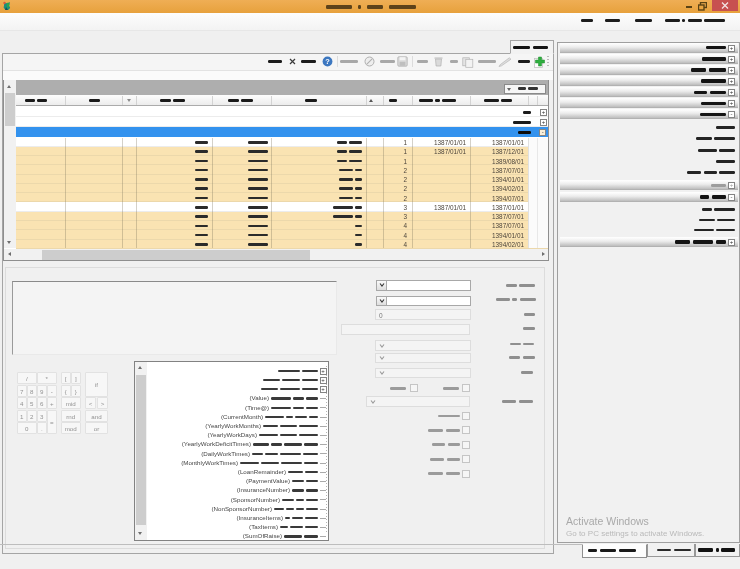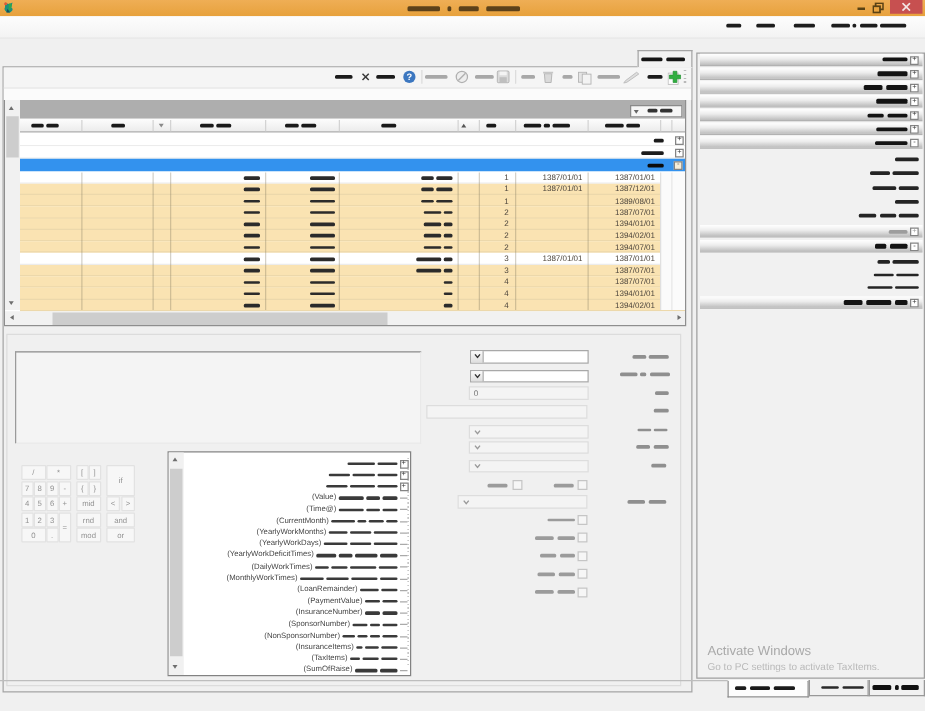--- a/index.html
+++ b/index.html
@@ -477,21 +477,21 @@
 <div class="b" style="left:717.0px;top:218.6px;width:18px;height:2.9px;background:#242424"></div>
 <div class="b" style="left:698.5px;top:218.6px;width:16px;height:2.9px;background:#242424"></div>
 <div class="b" style="left:716.0px;top:228.6px;width:19px;height:2.9px;background:#242424"></div>
 <div class="b" style="left:693.5px;top:228.6px;width:20px;height:2.9px;background:#242424"></div>
 <div class="sbar" style="top:237px"></div>
 <div class="b" style="left:716.0px;top:240.3px;width:10px;height:3.4px;background:#141414"></div>
 <div class="b" style="left:693.0px;top:240.3px;width:20px;height:3.4px;background:#141414"></div>
 <div class="b" style="left:675.0px;top:240.3px;width:15px;height:3.4px;background:#141414"></div>
 <div class="pm" style="left:728px;top:238.7px;width:7px;height:7px;background:#fff;color:#333;font:6px 'Liberation Sans';line-height:5px">+</div>
 <div class="a" style="left:566px;top:514.5px;font-size:10.5px;color:#a9a9a9">Activate Windows</div>
-<div class="a" style="left:566px;top:528.5px;font-size:8px;color:#b9b9b9">Go to PC settings to activate TaxItems.</div>
+<div class="a" style="left:566px;top:528.5px;font-size:8px;color:#b9b9b9">Go to PC settings to activate Windows.</div>
 <div class="a" style="left:0;top:543.5px;width:740px;height:1px;background:#bdbdbd"></div>
 <div class="a" style="left:694.5px;top:543.5px;width:45px;height:13px;background:#f1f1f1;border:1px solid #989898;border-top:none;box-sizing:border-box"></div>
 <div class="b" style="left:721.0px;top:548.4px;width:14px;height:3.3px;background:#111"></div>
 <div class="b" style="left:715.5px;top:548.4px;width:3px;height:3.3px;background:#111"></div>
 <div class="b" style="left:698.0px;top:548.4px;width:15px;height:3.3px;background:#111"></div>
 <div class="a" style="left:647px;top:543.5px;width:47.5px;height:13px;background:#f1f1f1;border:1px solid #989898;border-top:none;box-sizing:border-box"></div>
 <div class="b" style="left:674.0px;top:548.5px;width:17px;height:2.9px;background:#2a2a2a"></div>
 <div class="b" style="left:657.0px;top:548.5px;width:14px;height:2.9px;background:#2a2a2a"></div>
 <div class="a" style="left:582px;top:543.5px;width:65px;height:14.5px;background:#fdfdfd;border:1px solid #8e8e8e;border-top:1px solid #fdfdfd;box-sizing:border-box"></div>
 <div class="b" style="left:619.0px;top:549.0px;width:17px;height:2.9px;background:#1a1a1a"></div>

